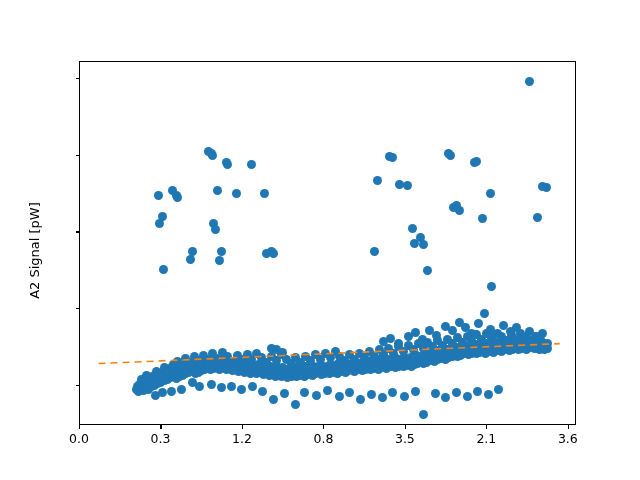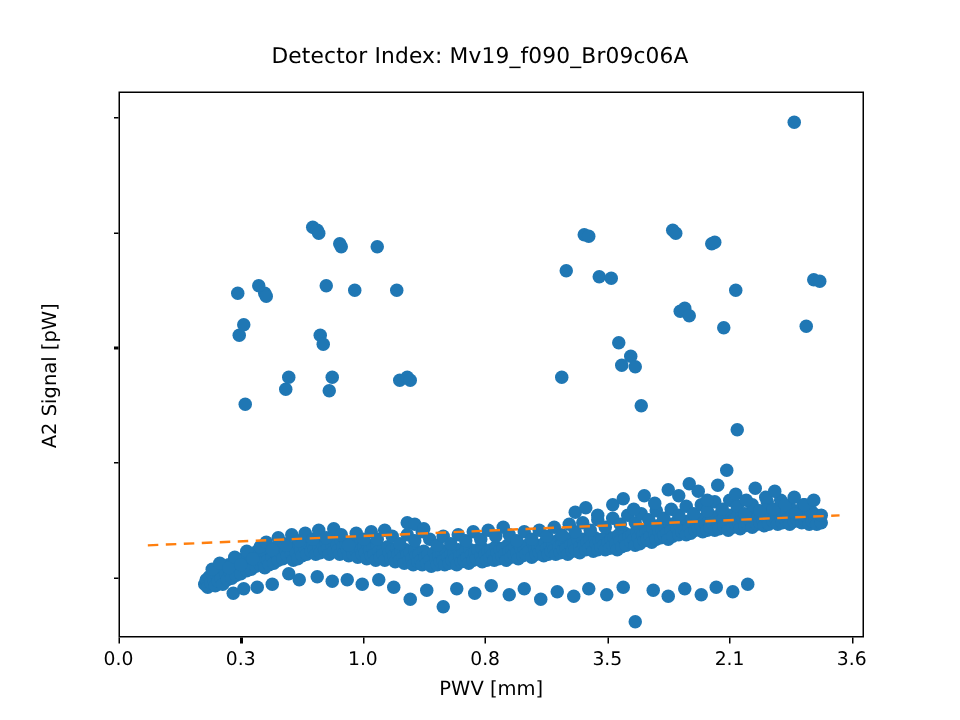--- a/index.html
+++ b/index.html
@@ -100,21 +100,20 @@
     color: #000000;
     transform: rotate(-90deg);
     transform-origin: center center;
   }
 </style>
 </head>
 <body>
 
 <div id="figure">
 
-  <div id="chart-title">Detector Index: Mv19_f090_Br09c06A</div>
 
   <div id="plot-area">
       <div class="pt" style="left: 56.218px; top: 327.139px; background: rgb(31, 119, 180);"></div>
       <div class="pt" style="left: 57.3587px; top: 324.835px; background: rgb(31, 119, 180);"></div>
       <div class="pt" style="left: 58.3364px; top: 329.443px; background: rgb(31, 119, 180);"></div>
       <div class="pt" style="left: 59.3141px; top: 322.532px; background: rgb(31, 119, 180);"></div>
       <div class="pt" style="left: 60.4548px; top: 326.371px; background: rgb(31, 119, 180);"></div>
       <div class="pt" style="left: 61.4325px; top: 320.228px; background: rgb(31, 119, 180);"></div>
       <div class="pt" style="left: 62.4102px; top: 324.068px; background: rgb(31, 119, 180);"></div>
       <div class="pt" style="left: 63.5508px; top: 328.675px; background: rgb(31, 119, 180);"></div>
@@ -717,27 +716,26 @@
       <div class="ytick-mark" style="top: 231.481px;"></div>
       <div class="ytick-mark" style="top: 154.688px;"></div>
       <div class="ytick-mark" style="top: 77.8945px;"></div>
     </div>
   <div id="x-ticks">
       <div class="xtick-mark" style="left: 79px;"></div>
       <div class="xtick-label" style="left: 79px;">0.0</div>
       <div class="xtick-mark" style="left: 160.475px;"></div>
       <div class="xtick-label" style="left: 160.475px;">0.3</div>
       <div class="xtick-mark" style="left: 241.951px;"></div>
-      <div class="xtick-label" style="left: 241.951px;">1.0</div>
+      <div class="xtick-label" style="left: 241.951px;">1.2</div>
       <div class="xtick-mark" style="left: 323.426px;"></div>
       <div class="xtick-label" style="left: 323.426px;">0.8</div>
       <div class="xtick-mark" style="left: 404.902px;"></div>
       <div class="xtick-label" style="left: 404.902px;">3.5</div>
       <div class="xtick-mark" style="left: 486.377px;"></div>
       <div class="xtick-label" style="left: 486.377px;">2.1</div>
       <div class="xtick-mark" style="left: 567.852px;"></div>
       <div class="xtick-label" style="left: 567.852px;">3.6</div>
     </div>
 
-  <div id="xlabel">PWV [mm]</div>
   <div id="ylabel">A2 Signal [pW]</div>
 
 </div>
 
 </body></html>

